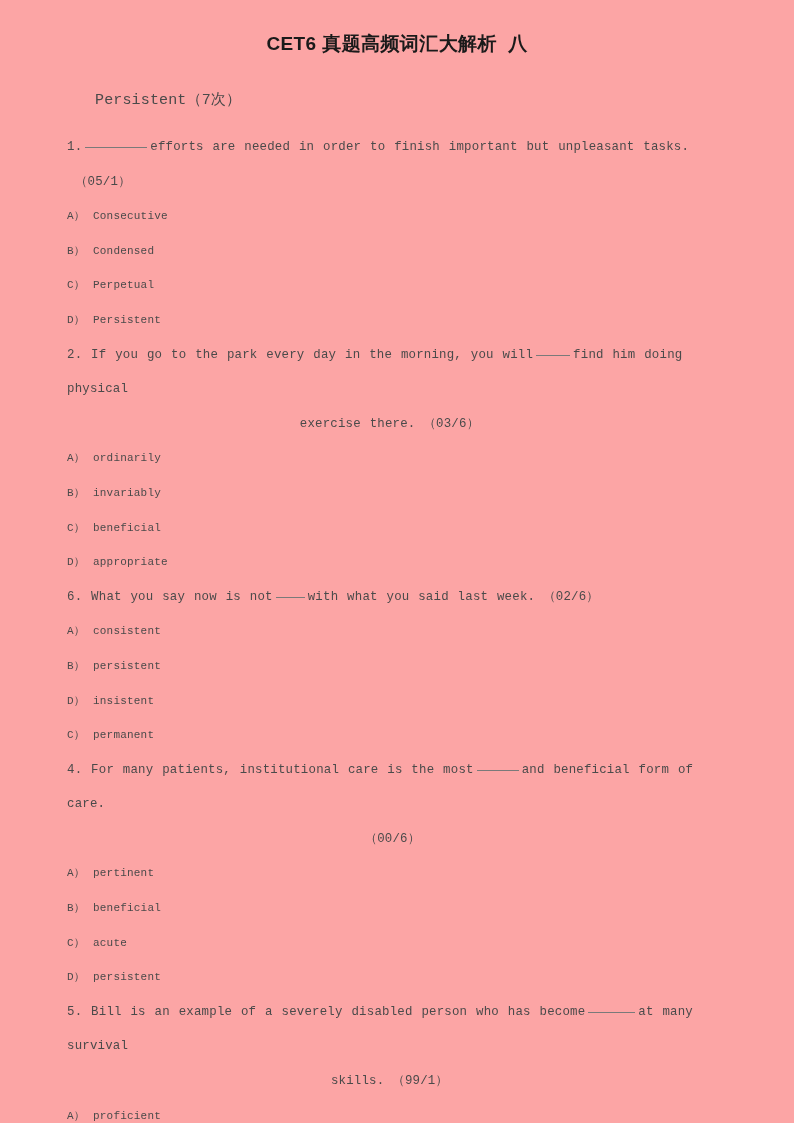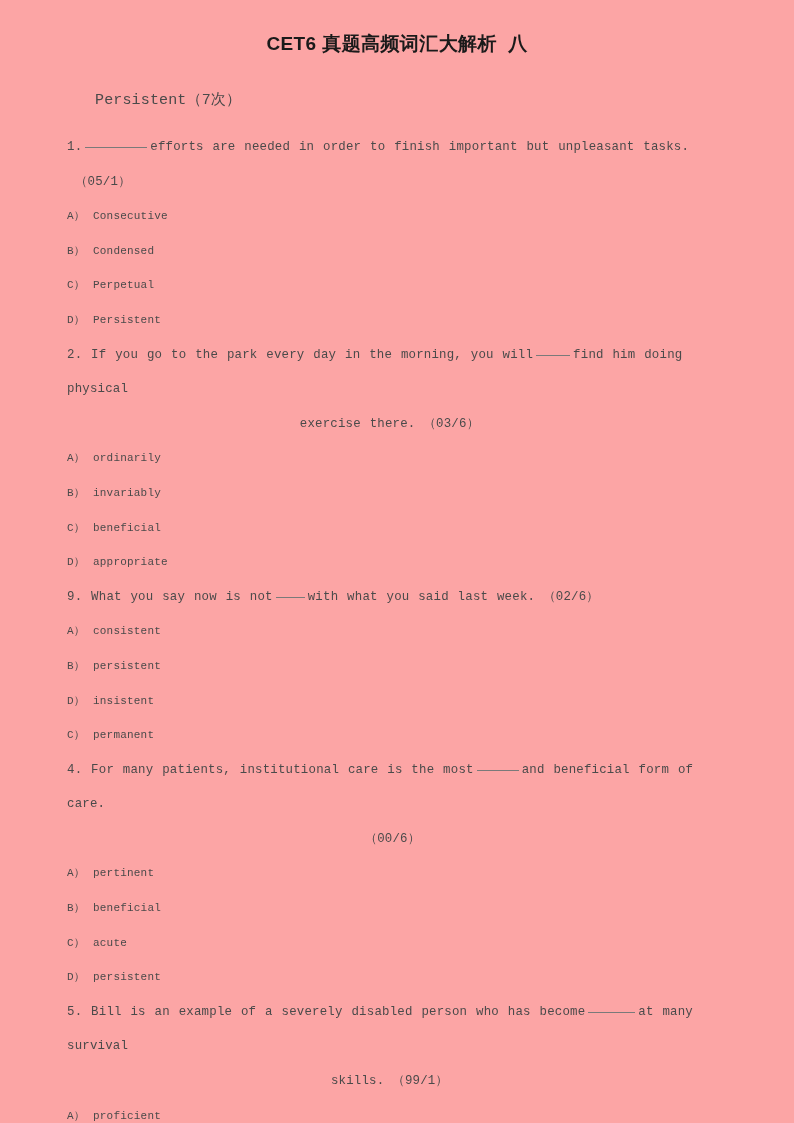--- a/index.html
+++ b/index.html
@@ -103,21 +103,21 @@
           <div class="option"><span class="letter">D）</span><span>Persistent</span></div>
         </div>
         <div class="question">
           <div class="q-stem"><span>2. If you go to the park every day in the morning, you will</span><span class="blank" style="width: 34px;"></span><span>find him doing physical</span><span class="wrap2"><span>exercise there.</span><span class="tag">（03/6）</span></span></div>
           <div class="option"><span class="letter">A）</span><span>ordinarily</span></div>
           <div class="option"><span class="letter">B）</span><span>invariably</span></div>
           <div class="option"><span class="letter">C）</span><span>beneficial</span></div>
           <div class="option"><span class="letter">D）</span><span>appropriate</span></div>
         </div>
         <div class="question">
-          <div class="q-stem"><span>9. What you say now is not</span><span class="blank" style="width: 29px;"></span><span>with what you said last week.</span><span class="tag">（02/6）</span></div>
+          <div class="q-stem"><span>6. What you say now is not</span><span class="blank" style="width: 29px;"></span><span>with what you said last week.</span><span class="tag">（02/6）</span></div>
           <div class="option"><span class="letter">A）</span><span>consistent</span></div>
           <div class="option"><span class="letter">B）</span><span>persistent</span></div>
           <div class="option"><span class="letter">D）</span><span>insistent</span></div>
           <div class="option"><span class="letter">C）</span><span>permanent</span></div>
         </div>
         <div class="question">
           <div class="q-stem"><span>4. For many patients, institutional care is the most</span><span class="blank" style="width: 42px;"></span><span>and beneficial form of care.</span><span class="wrap2 indented"><span>（00/6）</span></span></div>
           <div class="option"><span class="letter">A）</span><span>pertinent</span></div>
           <div class="option"><span class="letter">B）</span><span>beneficial</span></div>
           <div class="option"><span class="letter">C）</span><span>acute</span></div>

